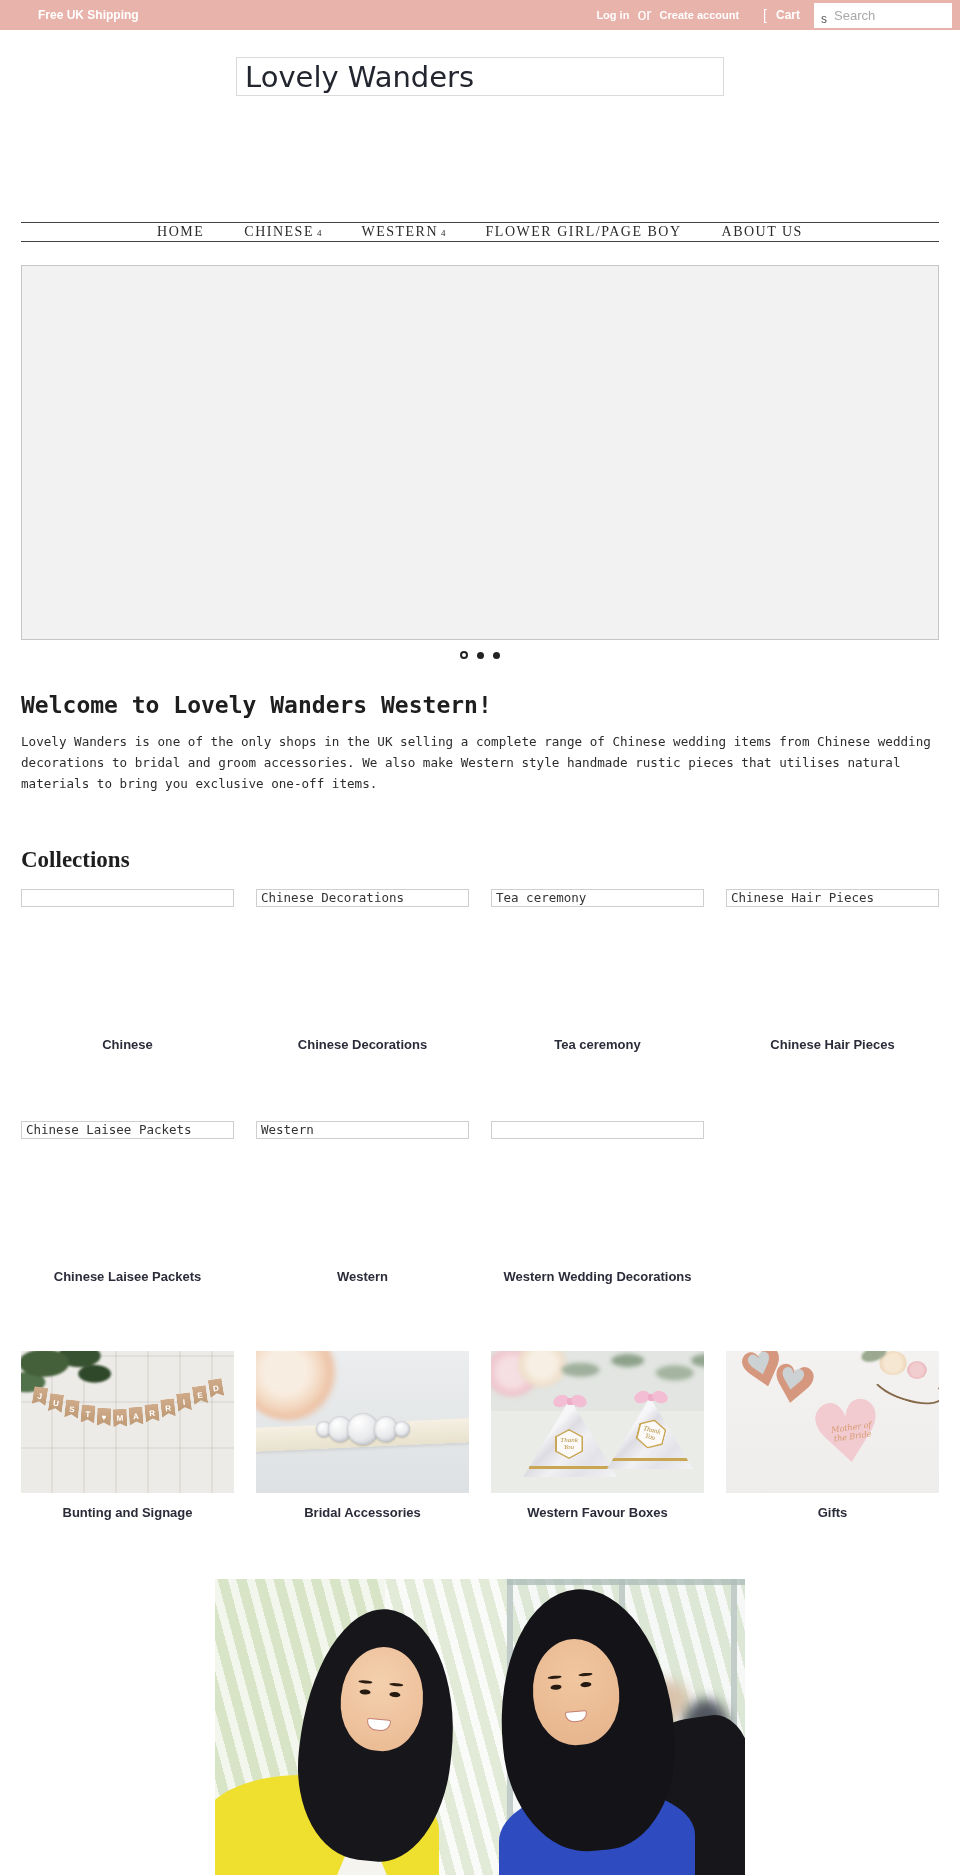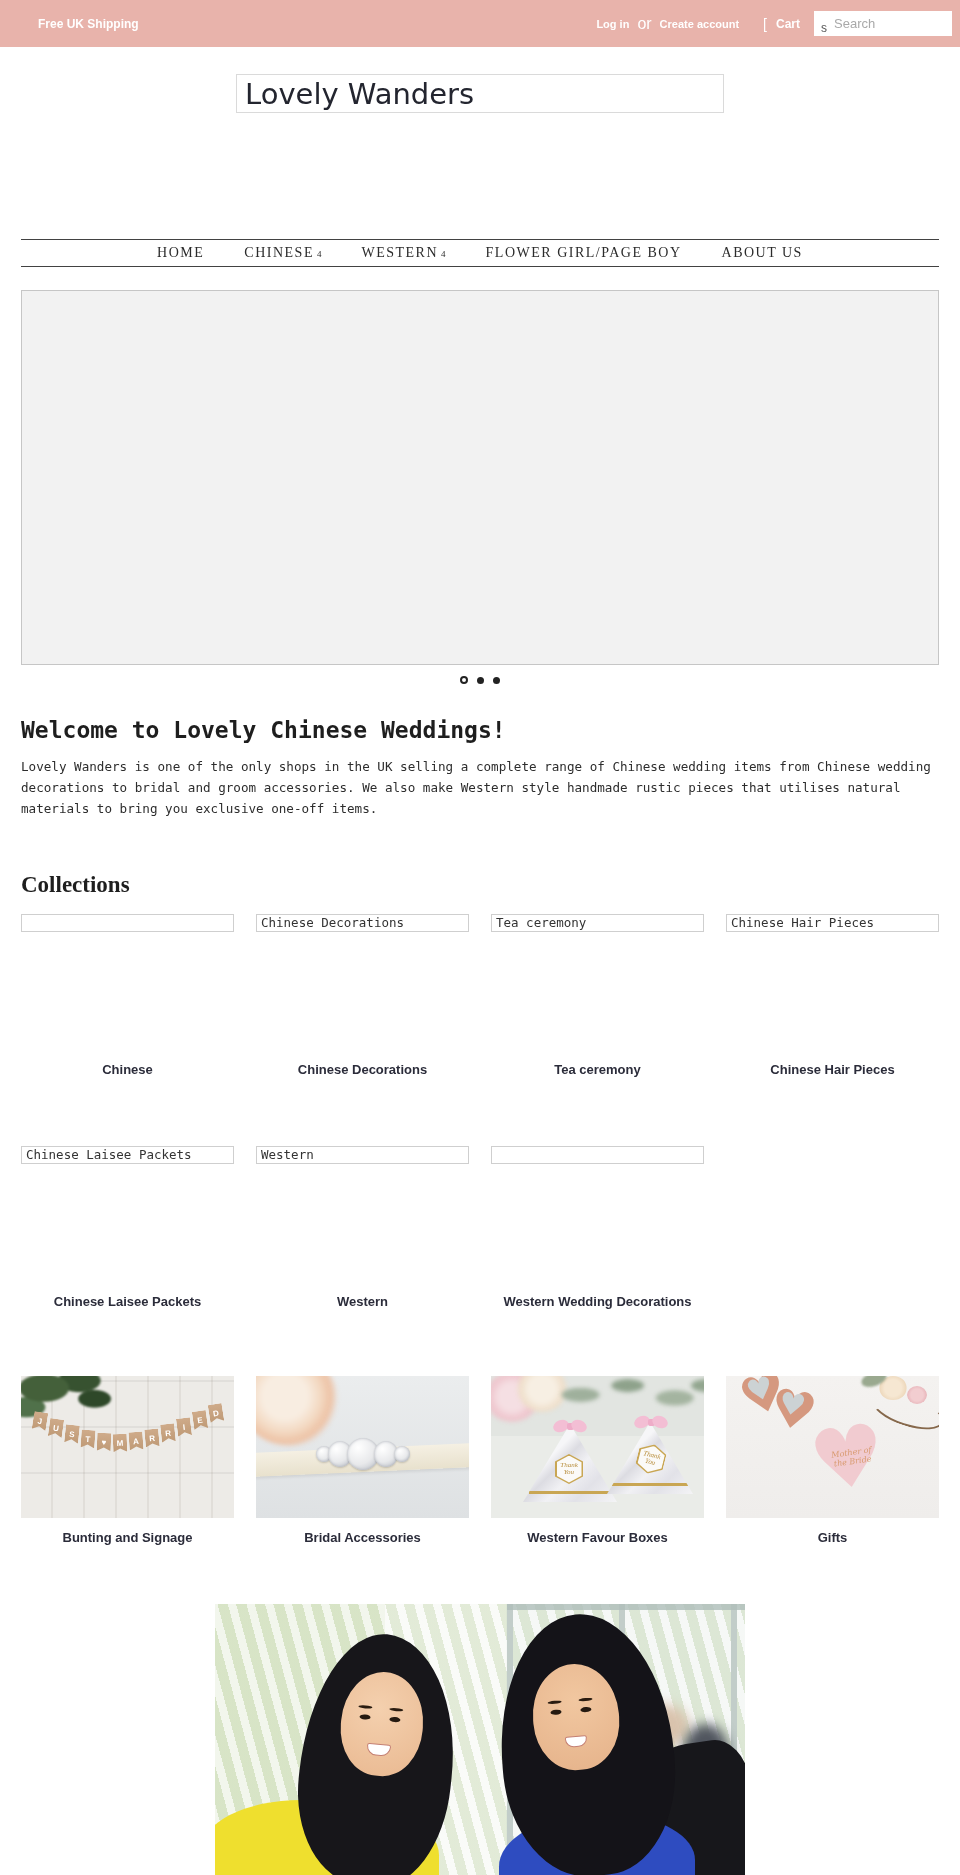--- a/index.html
+++ b/index.html
@@ -3,21 +3,21 @@
 <meta charset="utf-8">
 <style>
   * { box-sizing: border-box; }
   html,body { margin:0; padding:0; }
   body {
     width:960px; height:1875px; overflow:hidden; background:#fff;
     font-family:"Liberation Sans", sans-serif;
   }
   
   .topbar {
-    height:47px; background:#e8b3ab; display:flex; align-items:center;
+    height:30px; background:#e8b3ab; display:flex; align-items:center;
     padding:0 8px 0 38px; color:#fff;
   }
   .topbar .shipping { font-size:12px; font-weight:bold; }
   .topbar-right { margin-left:auto; display:flex; align-items:center; }
   .topbar-right .tblink { font-size:11px; font-weight:bold; color:#fff; cursor:pointer; }
   .topbar-right .or { font-size:16px; margin:0 8px; }
   .cart-group { display:flex; align-items:center; margin-left:24px; cursor:pointer; }
   .cart-glyph { font-size:14px; font-weight:normal; margin-right:9px; }
   .cart-label { font-size:12px; font-weight:bold; }
   .searchbox {
@@ -29,21 +29,21 @@
     border:none; outline:none; width:100%; height:100%; padding-left:7px;
     font-size:13px; color:#666; font-family:"Liberation Sans",sans-serif;
   }
   .searchbox input::placeholder { color:#a9a9a9; }
   
   .logo-wrap { width:488px; margin:27px auto 0; }
   .logo-box { border:1px solid #dadada; height:39px; display:flex; align-items:center; padding:0 8px; }
   .logo-text { font-family:"DejaVu Sans",sans-serif; font-size:29px; color:#23252f; }
   
   .navbar {
-    margin:126px 21px 0; height:28px;
+    margin:126px 21px 0; height:20px;
     border-top:1px solid #424242; border-bottom:1px solid #424242;
     display:flex; align-items:center; justify-content:center; gap:40px;
     font-family:"Liberation Serif",serif; font-size:14px; letter-spacing:1.5px; color:#2b2b2b;
   }
   .nav-item { cursor:pointer; white-space:nowrap; }
   .nav-caret { font-size:9px; letter-spacing:0; margin-left:3px; color:#2b2b2b; }
   
   .hero { margin:23px 21px 0; height:375px; background:#f2f2f2; border:1px solid #c6c6c6; }
   .dots { margin-top:11px; display:flex; justify-content:center; align-items:center; gap:9px; }
   .dot { width:7px; height:7px; border-radius:50%; background:#222; cursor:pointer; }
@@ -267,21 +267,21 @@
   <span class="nav-item"><span>ABOUT US</span></span>
 </div>
 
 <div class="hero"></div>
 <div class="dots">
   <span class="dot active"></span>
   <span class="dot"></span>
   <span class="dot"></span>
 </div>
 
-<h1 class="intro-h">Welcome to Lovely Chinese Weddings!</h1>
+<h1 class="intro-h">Welcome to Lovely Wanders Western!</h1>
 <p class="intro-p">Lovely Wanders is one of the only shops in the UK selling a complete range of Chinese wedding items from Chinese wedding decorations to bridal and groom accessories. We also make Western style handmade rustic pieces that utilises natural materials to bring you exclusive one-off items.</p>
 
 <h2 class="coll-h">Collections</h2>
 
 <div class="grid">
   <div class="cell">
     <div class="alt-box"></div>
     <div class="cell-label">Chinese</div>
   </div>
   <div class="cell">

